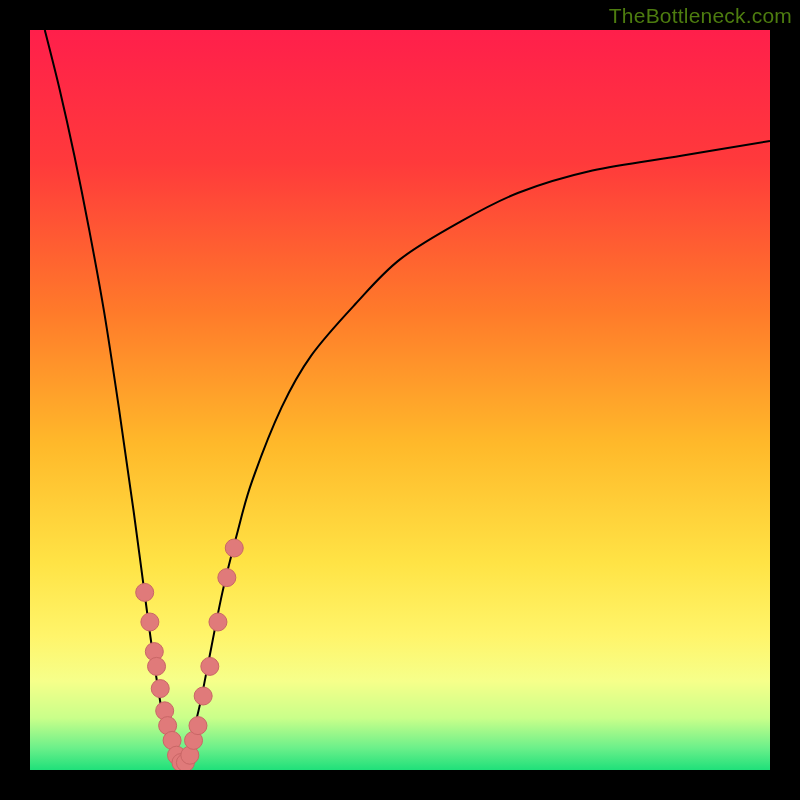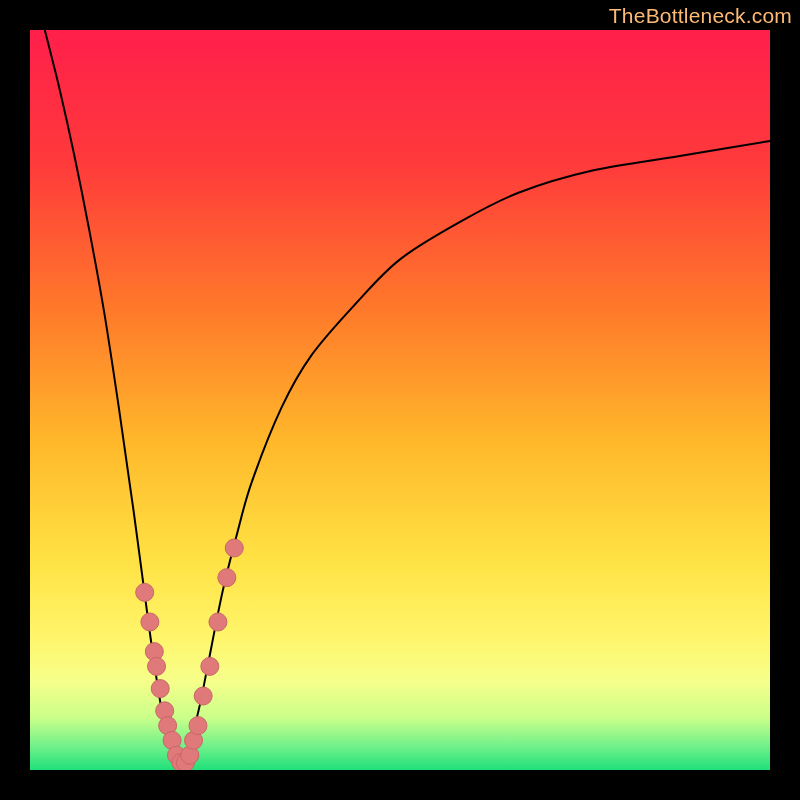--- a/index.html
+++ b/index.html
@@ -28,21 +28,21 @@
   }
   .plot svg {
     display: block;
     width: 740px;
     height: 740px;
   }
   .watermark {
     position: absolute;
     top: 4px;
     right: 8px;
-    color: #fdba74;
+    color: #4d7c0f;
     font-size: 21px;
     letter-spacing: 0.2px;
     font-weight: 500;
   }
 </style>
 </head>
 <body>
 
 <div class="frame">
   <div class="watermark">TheBottleneck.com</div>

